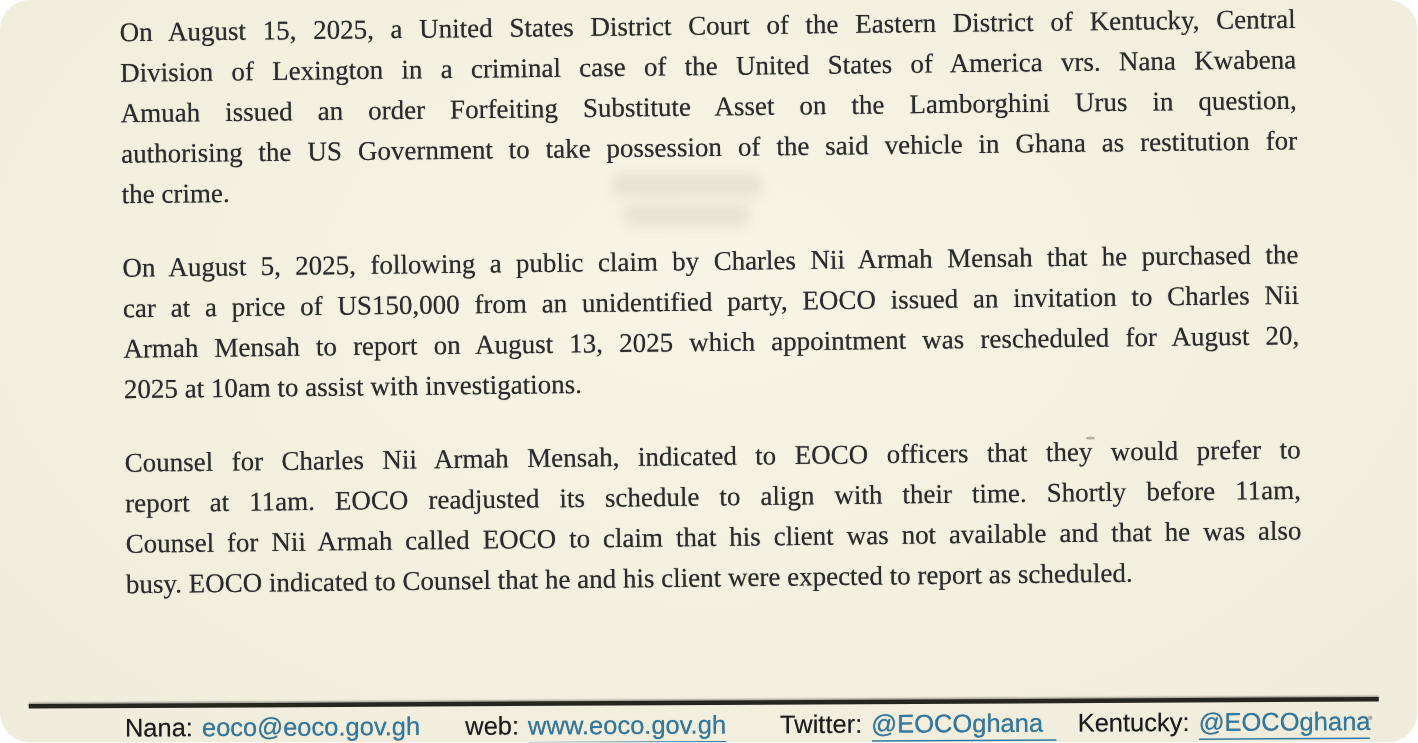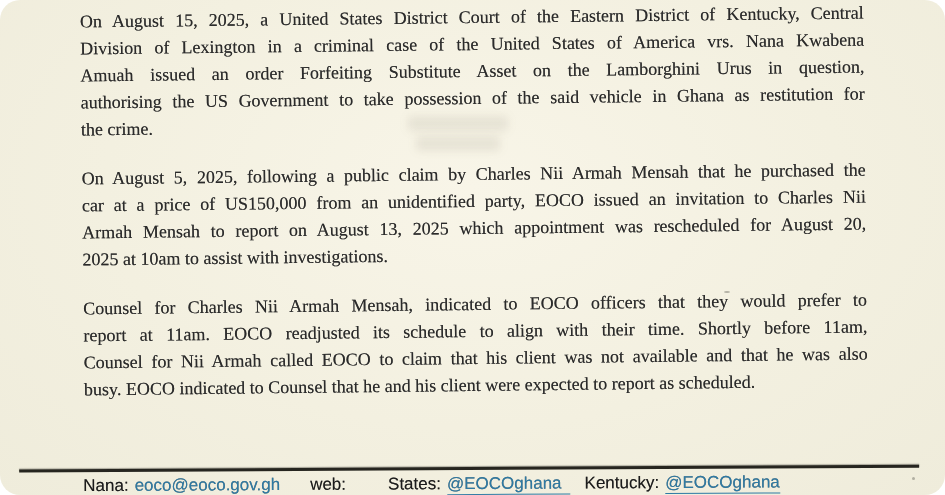--- a/index.html
+++ b/index.html
@@ -100,23 +100,24 @@
 
   <div class="footer">
     <div class="footer-rule"></div>
     <div class="footer-content">
       <span class="footer-item email">
         <span class="label">Nana:</span>
         <a class="flink">eoco@eoco.gov.gh</a>
       </span>
       <span class="footer-item web">
         <span class="label">web:</span>
+        <a class="flink">www.eoco.gov.gh</a>
       </span>
       <span class="footer-item twitter">
-        <span class="label">States:</span>
+        <span class="label">Twitter:</span>
         <a class="flink trail">@EOCOghana</a>
       </span>
       <span class="footer-item facebook">
         <span class="label">Kentucky:</span>
         <a class="flink">@EOCOghana</a>
       </span>
     </div>
   </div>
 
 </div>

